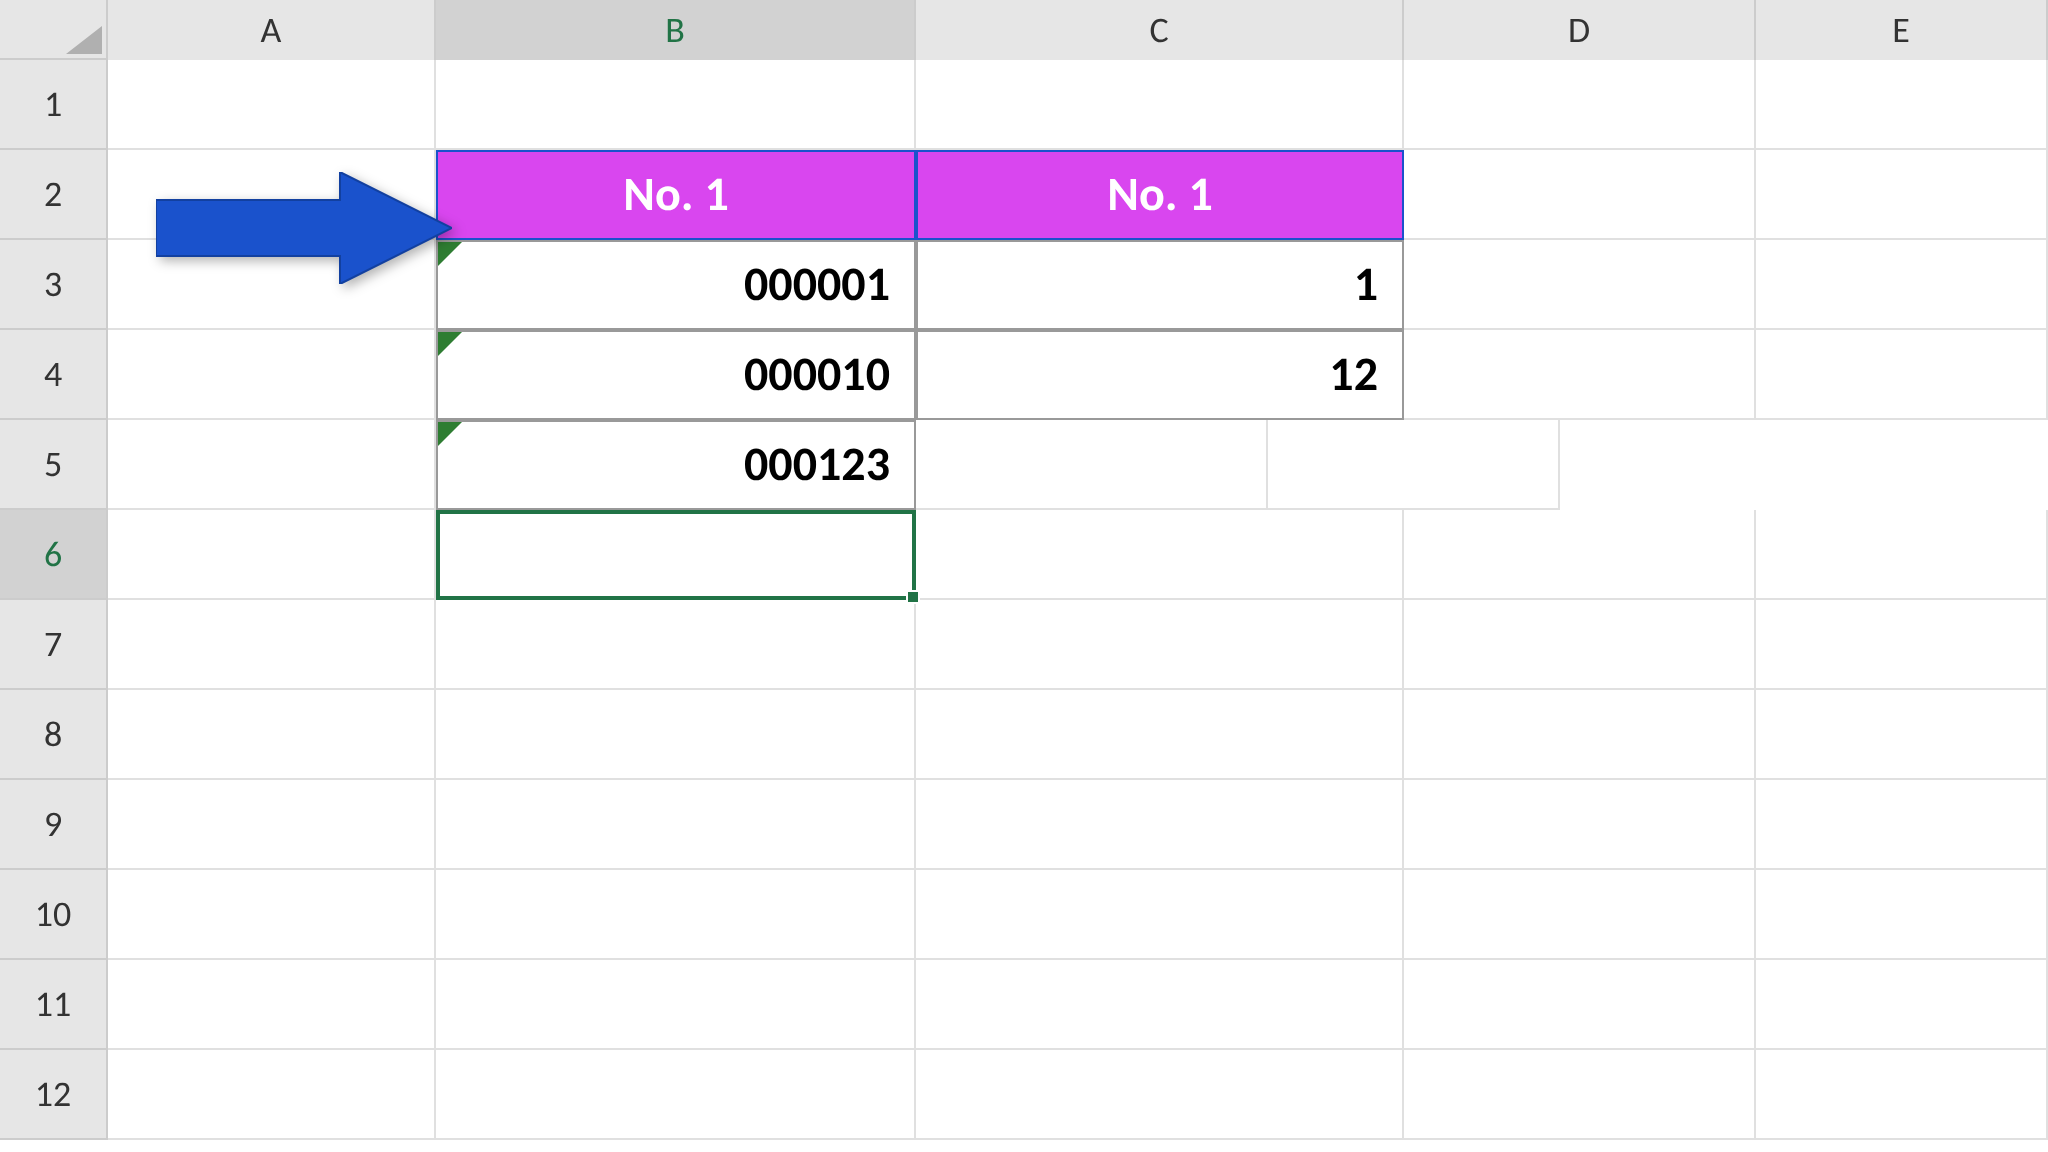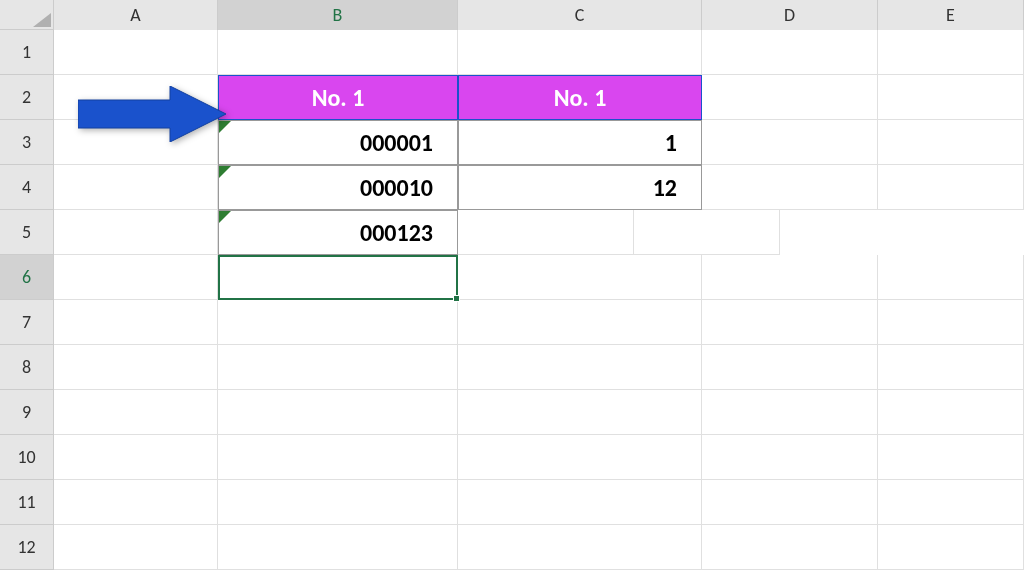--- a/index.html
+++ b/index.html
@@ -106,21 +106,21 @@
       font-weight: bold;
       font-size: 24px;
       justify-content: center;
       border: 1px solid #1a52cc;
     }
     .data-cell {
       border: 1px solid #999999;
       font-weight: bold;
       font-size: 24px;
       justify-content: flex-end;
-      padding-right: 24px;
+      padding-right: 12px;
     }
     .text-ind {
       position: absolute;
       top: 0;
       left: 0;
       width: 0;
       height: 0;
       border-style: solid;
       border-width: 12px 12px 0 0;
       border-color: #2e7d32 transparent transparent transparent;

